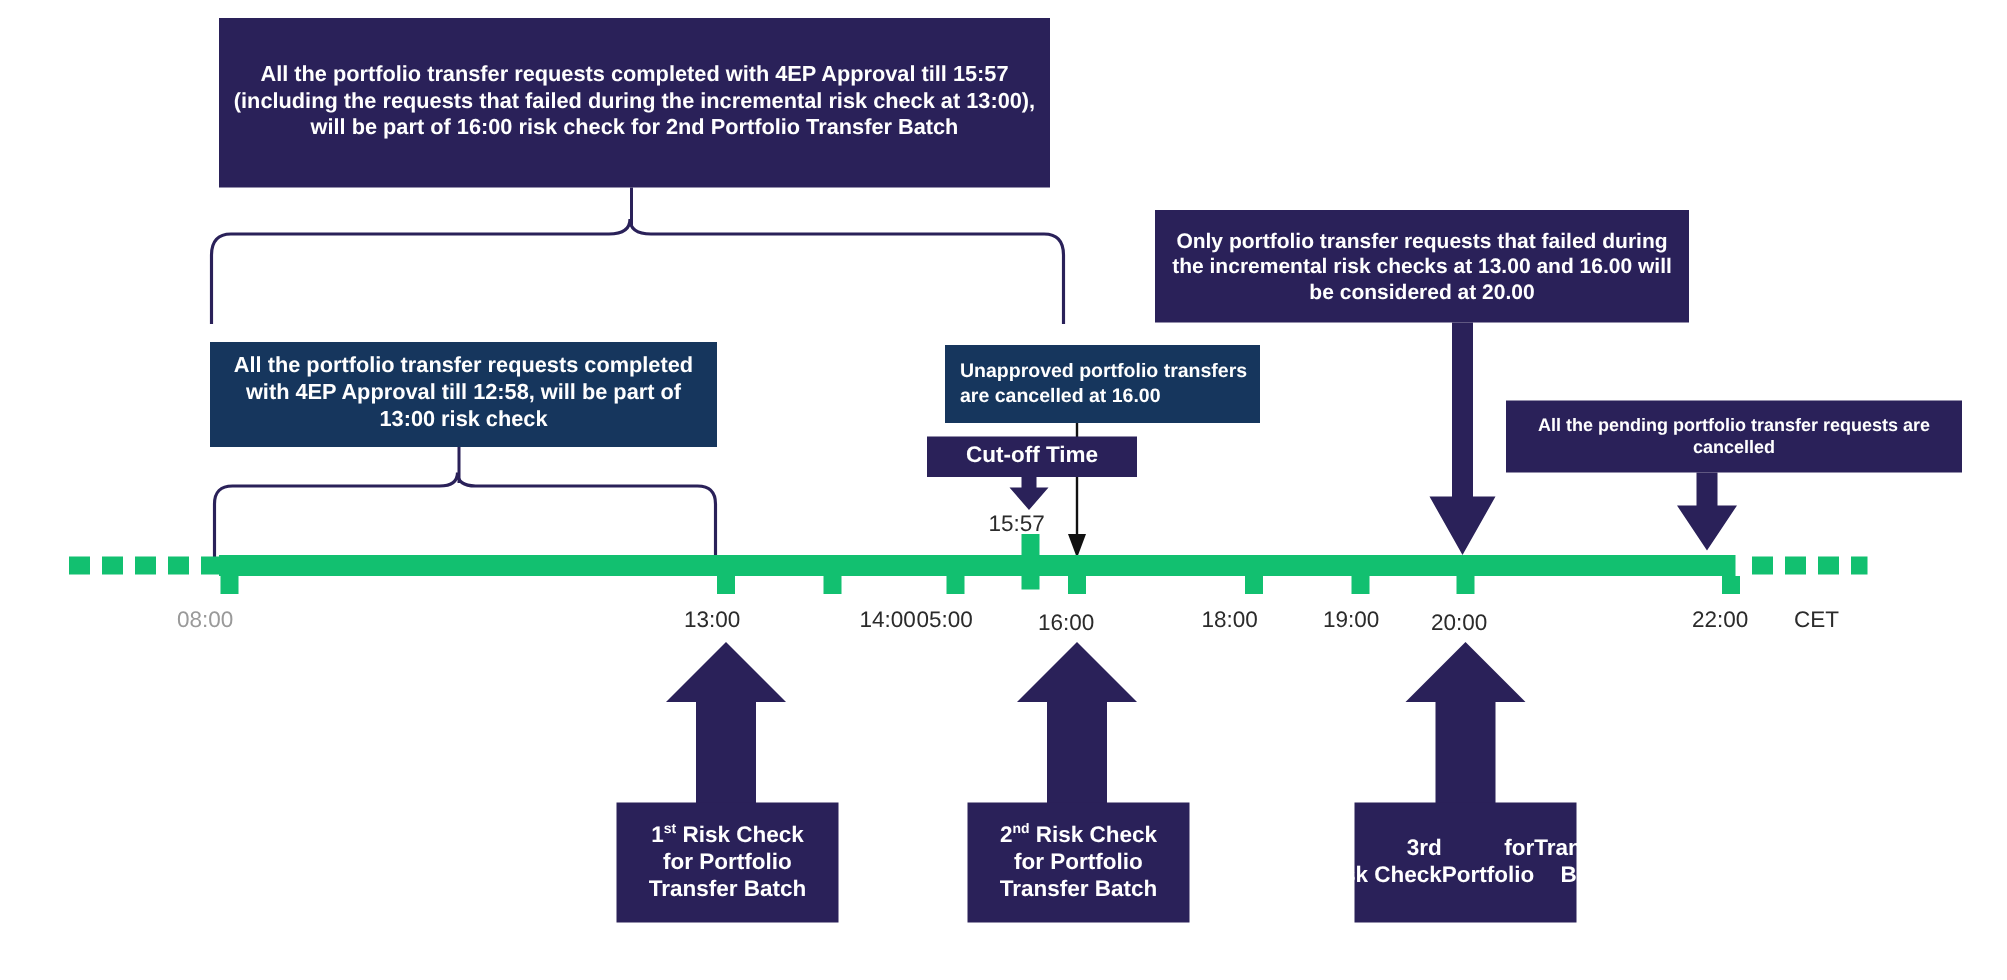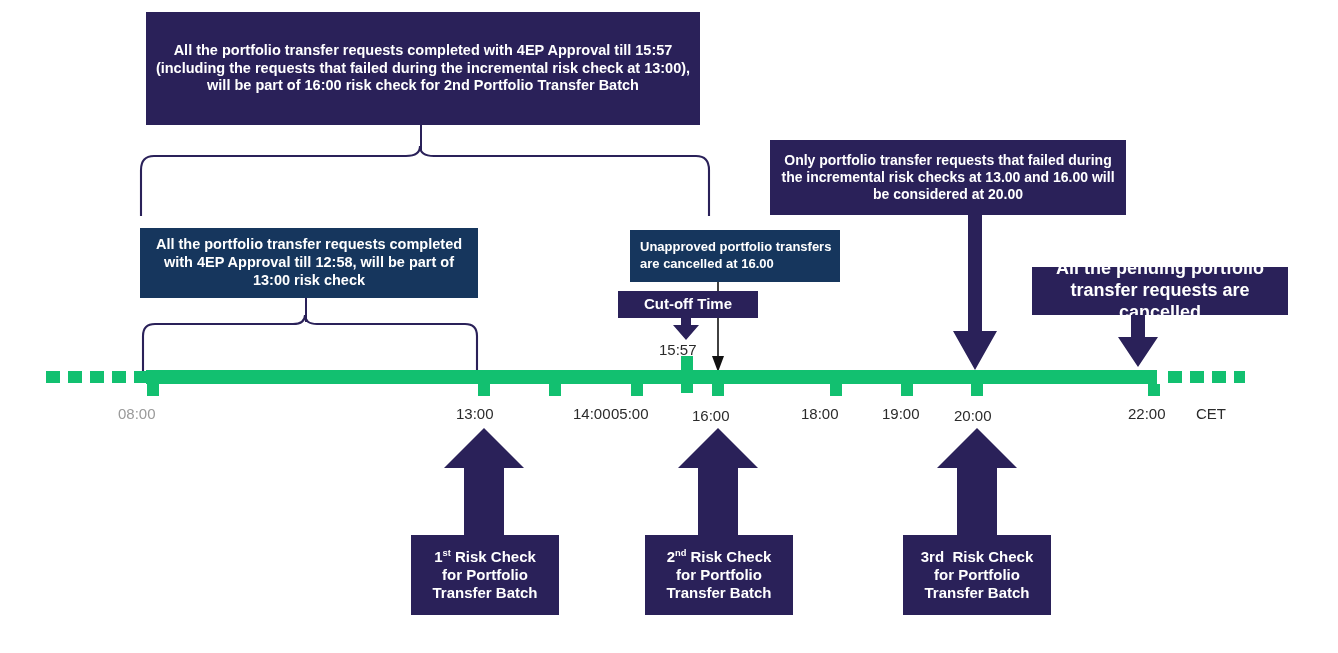--- a/index.html
+++ b/index.html
@@ -89,21 +89,21 @@
   </svg>
 
   <div class="tlabel dark" style="left:659px;top:341px;font-size:15px;">15:57</div>
 
   <div class="box navy" style="left:770px;top:140px;width:356px;height:75px;font-size:14px;">Only portfolio transfer requests that failed during the incremental risk checks at 13.00 and 16.00 will be considered at 20.00</div>
 
   <svg class="deco" style="left:0px;top:215px;width:1338px;height:160px;" viewBox="0 0 1338 160">
     <path class="arw" d="M968,0 L982,0 L982,116 L997,116 L975,155 L953,116 L968,116 Z"></path>
   </svg>
 
-  <div class="box navy" style="left:1032px;top:267px;width:256px;height:48px;font-size:18px;">All the pending portfolio transfer requests are cancelled</div>
+  <div class="box navy" style="left:1004px;top:267px;width:304px;height:48px;font-size:12px;">All the pending portfolio transfer requests are cancelled</div>
 
   <svg class="deco" style="left:0px;top:315px;width:1338px;height:60px;" viewBox="0 0 1338 60">
     <path class="arw" d="M1131,0 L1145,0 L1145,22 L1158,22 L1138,52 L1118,22 L1131,22 Z"></path>
   </svg>
 
   <div class="dash" style="left:46px;top:371px;width:14px;height:12px;"></div>
   <div class="dash" style="left:68px;top:371px;width:14px;height:12px;"></div>
   <div class="dash" style="left:90px;top:371px;width:14px;height:12px;"></div>
   <div class="dash" style="left:112px;top:371px;width:14px;height:12px;"></div>
   <div class="dash" style="left:134px;top:371px;width:14px;height:12px;"></div>
@@ -158,21 +158,21 @@
   </div>
 
   <div class="box navy" style="left:645px;top:535px;width:148px;height:80px;font-size:15px;flex-direction:column;">
     <div>
       <span>2</span><sup>nd</sup><span> Risk Check</span>
     </div>
     <div>for Portfolio</div>
     <div>Transfer Batch</div>
   </div>
 
-  <div class="box navy" style="left:903px;top:535px;width:148px;height:80px;font-size:15px;flex-direction:column;text-align:right;">
+  <div class="box navy" style="left:903px;top:535px;width:148px;height:80px;font-size:15px;flex-direction:row;text-align:right;">
     <div>
       <span>3</span><span>rd</span><span style="white-space:pre;">  Risk Check</span>
     </div>
     <div>for Portfolio</div>
     <div>Transfer Batch</div>
   </div>
 
 </div>
 
 </body></html>

